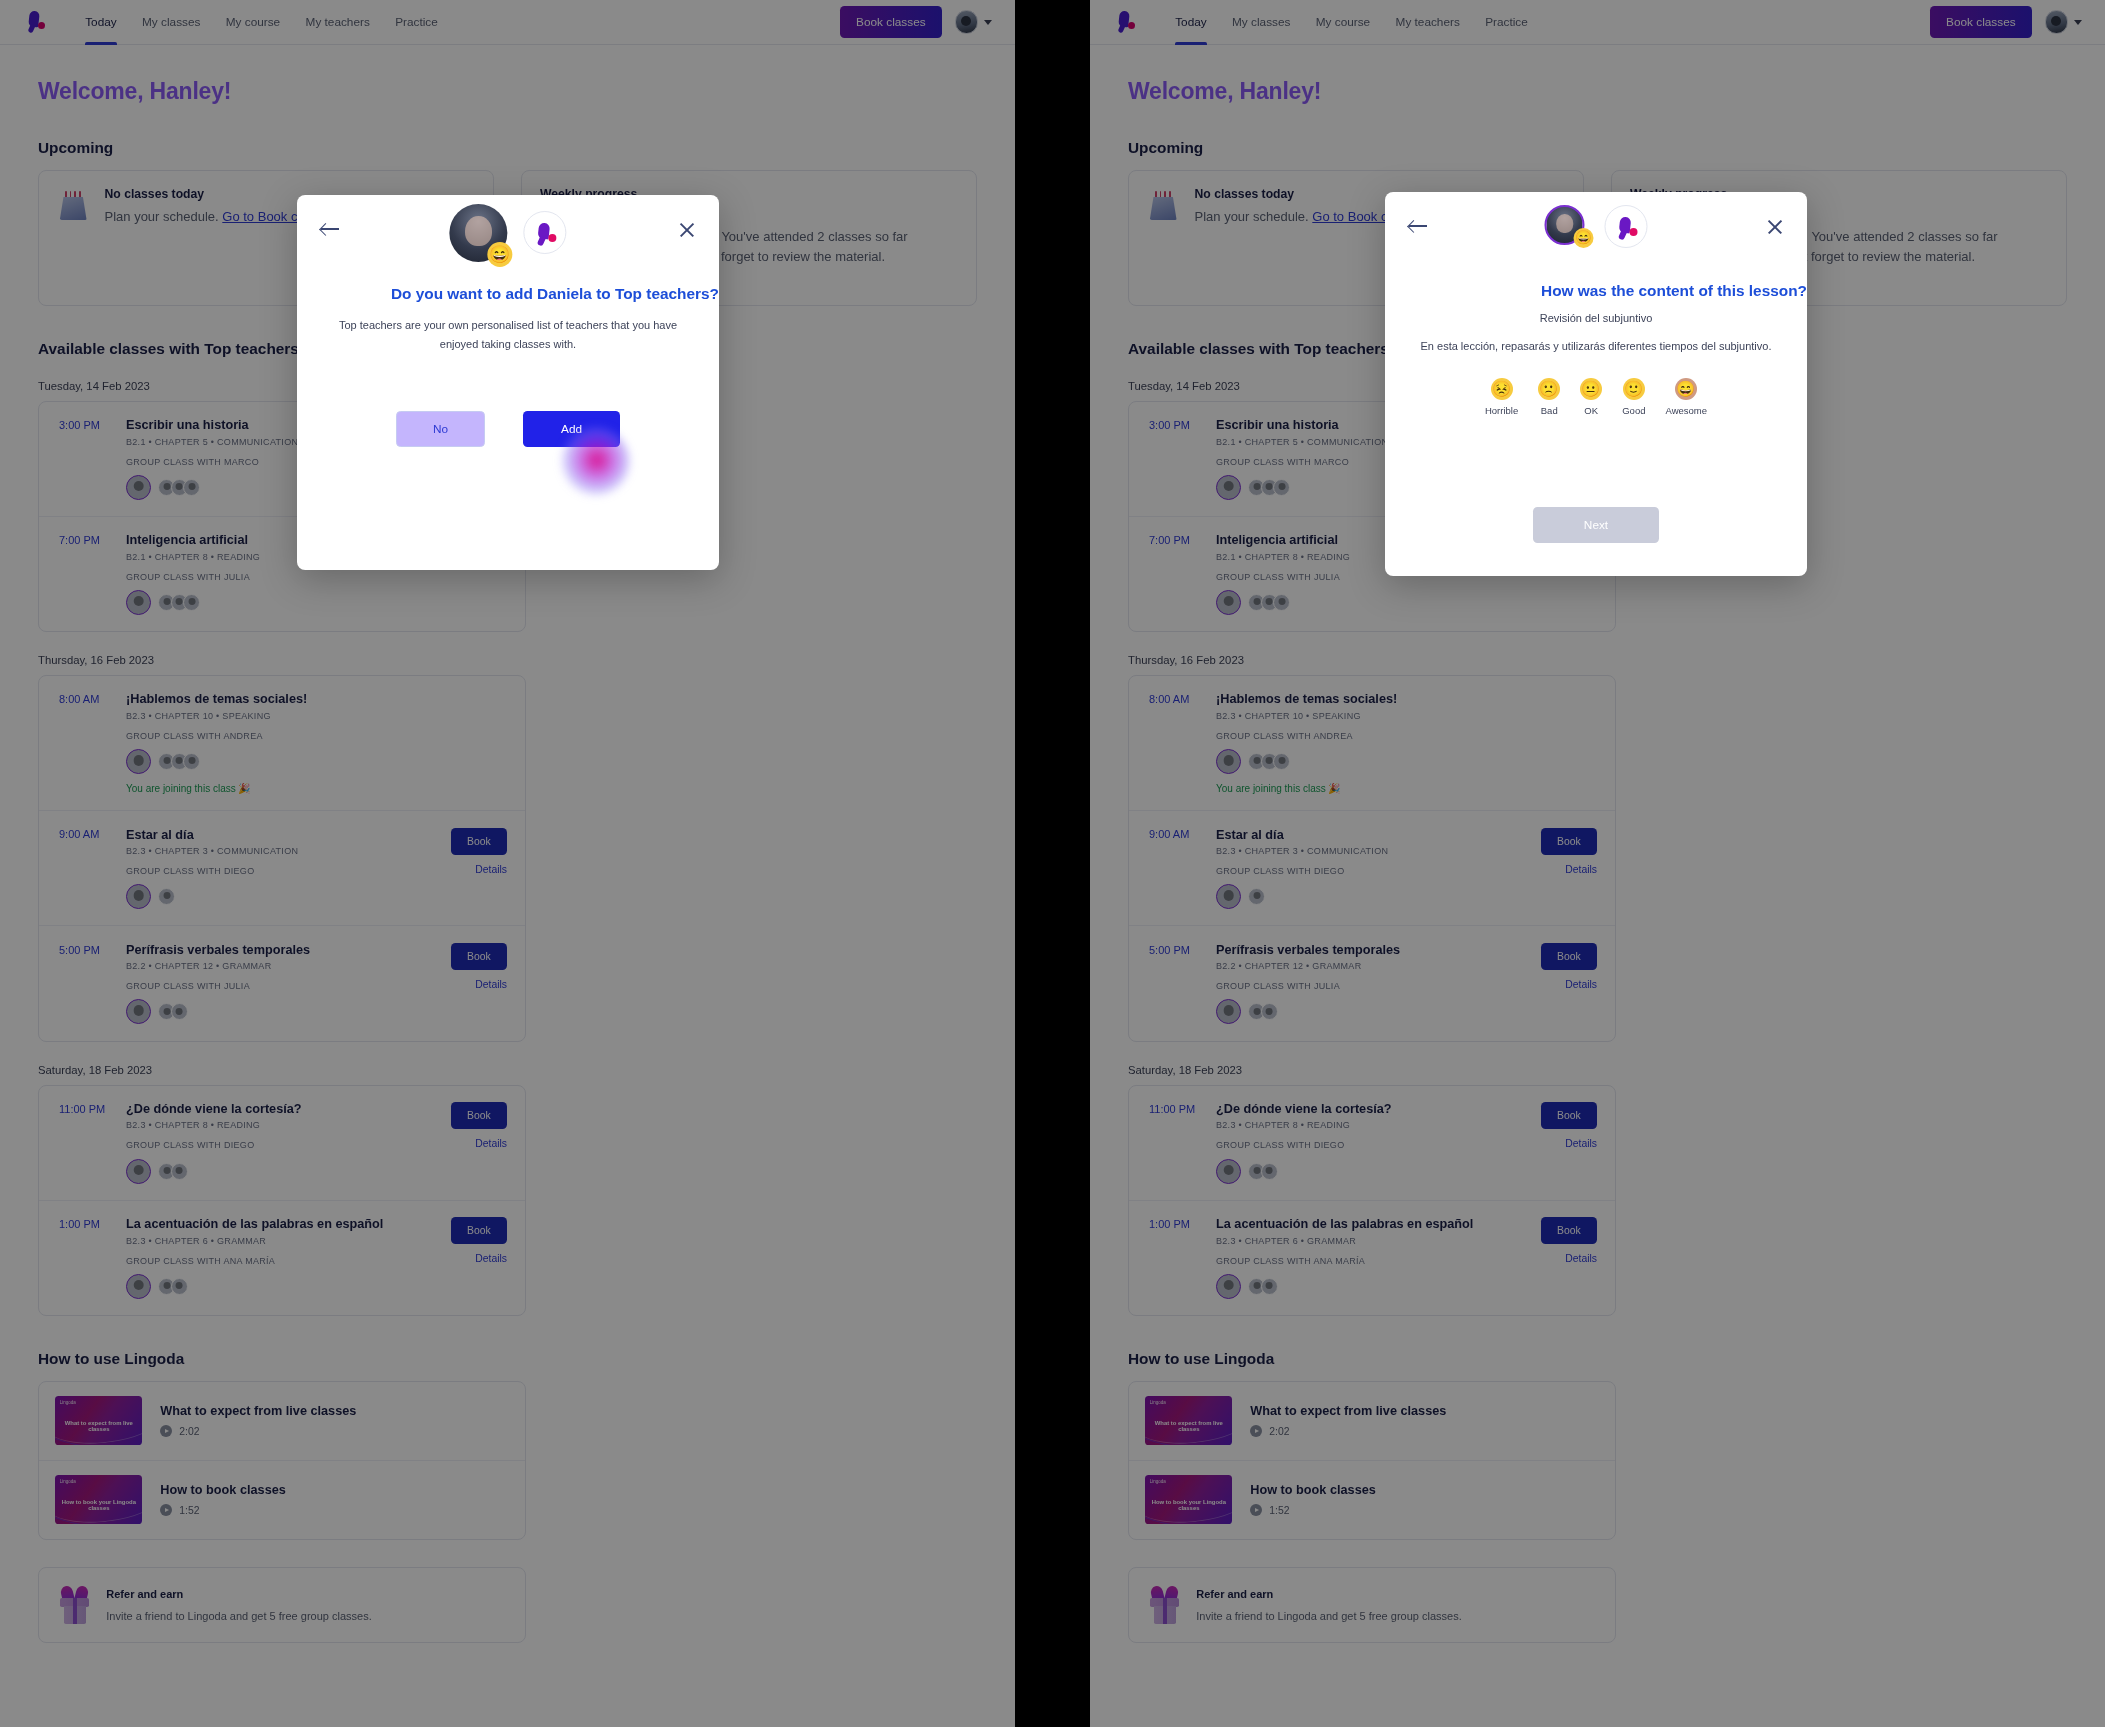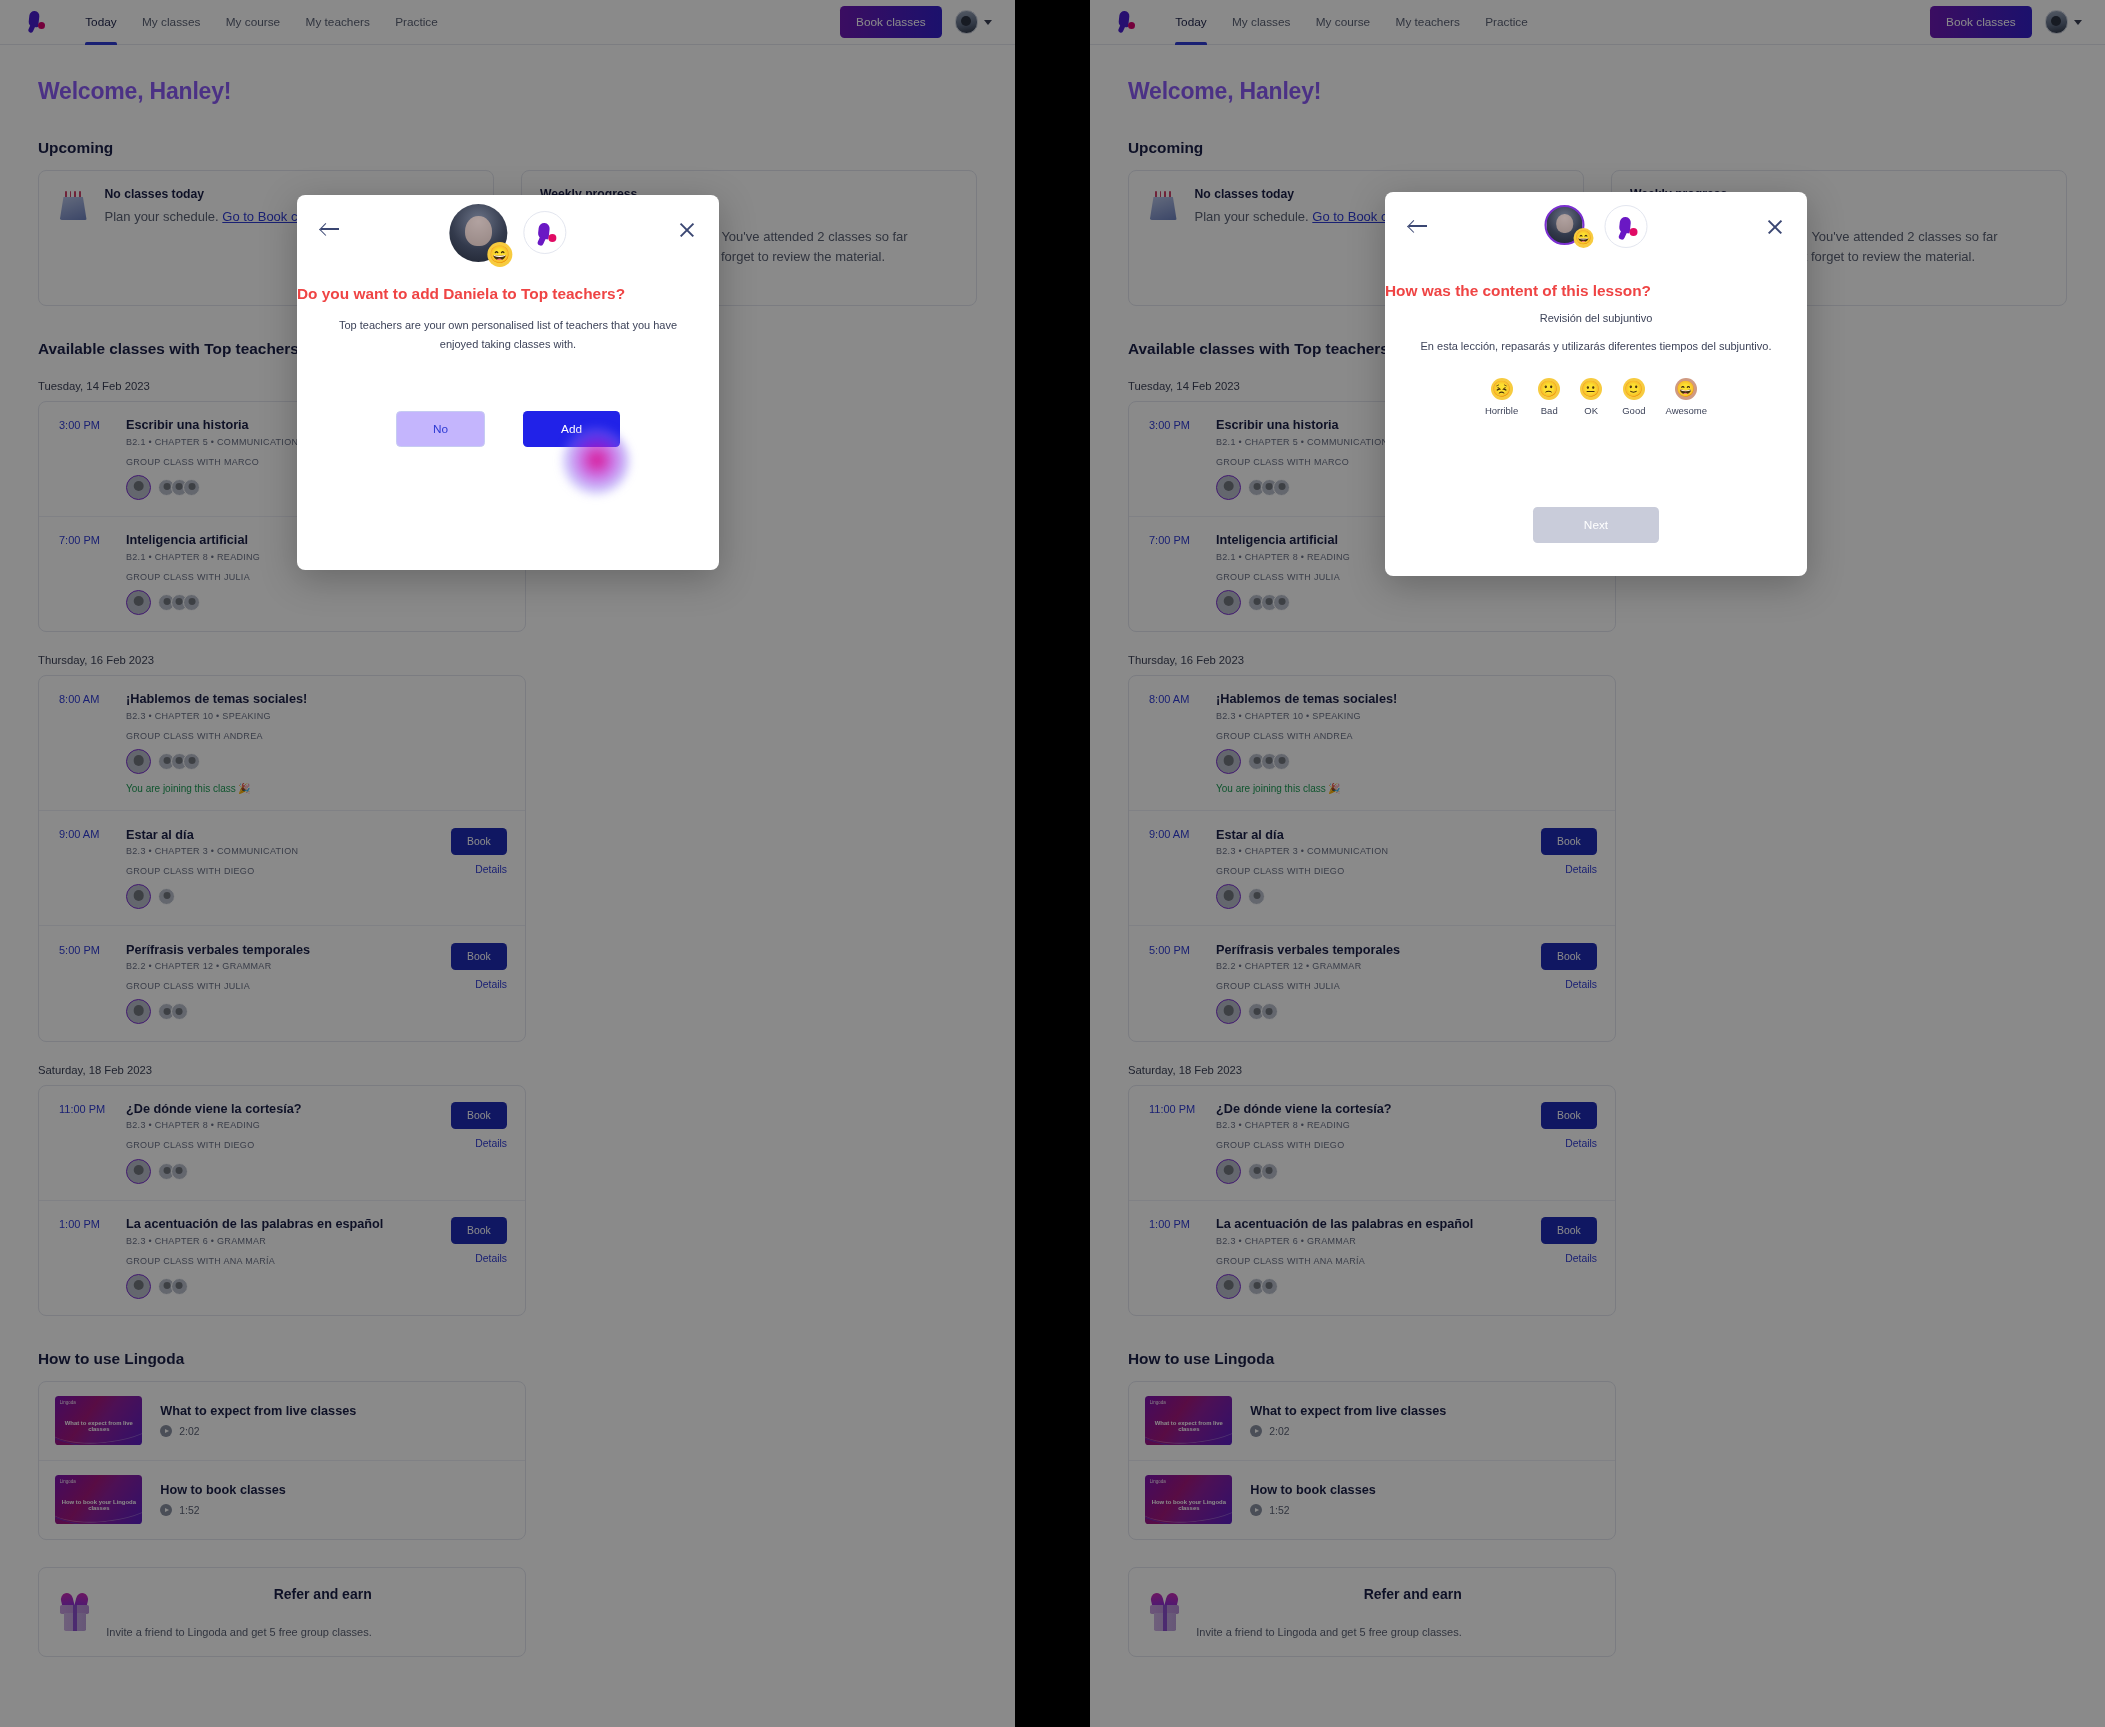--- a/index.html
+++ b/index.html
@@ -166,21 +166,21 @@
     position:absolute; top: 0; width: 11.8px; height: 13.6px; background: linear-gradient(180deg,#c62ab5,#8d2fd6);
     border-radius: 50% 50% 0 0;
   }
   .gift .bow-l { left: 1.8px; transform: rotate(-14deg); }
   .gift .bow-r { right: 1.8px; transform: rotate(14deg); }
   .gift .box { position:absolute; left: 0.9px; top: 11.8px; width: 29px; height: 9px;
     background: linear-gradient(90deg,#c79ce0,#b58bd8); border-radius: 1.8px;}
   .gift .base { position:absolute; left: 4.5px; top: 20px; width: 22px; height: 18px;
     background: linear-gradient(90deg,#cdb0e4,#bda0dd); border-radius: 0 0 1.8px 1.8px;}
   .gift .band { position:absolute; left: 13.6px; top: 11.8px; width: 4.5px; height: 26px; background:#8d4fd0;}
-  .refer h3 { font-size: 14px; color:#1b2048; font-weight: 700; margin-bottom: 24px; text-align: right;}
+  .refer h3 { font-size: 11px; color:#1b2048; font-weight: 700; margin-bottom: 10px;}
   .refer p  { font-size: 11px; color:#5b6275; }
 
   
   .modal {
     position: absolute; z-index: 60; background: #fff; border-radius: 8.1px;
     box-shadow: 0 9px 36px rgba(0,0,0,.25);
   }
   .modal.left-modal  { left: 297px; top: 195px; width: 422px; height: 375px; }
   .modal.right-modal { left: 295px; top: 192px; width: 422px; height: 384px; }
 
@@ -225,21 +225,21 @@
     position: absolute; left: 13.6px; top: 11px; width: 11px; height: 16.3px;
     background: #6a18c4; border-radius: 6.3px 6.3px 1.8px 6.3px; transform: rotate(6deg);
   }
   .brand-circle .comma:after {
     content:""; position:absolute; left: 0.9px; bottom: -6.3px; width: 6.3px; height: 9px;
     background: #6a18c4; border-radius: 0 0 3.6px 3.6px; transform: rotate(18deg);
   }
   .brand-circle .dot { position:absolute; left: 23.5px; top: 22px; width: 8.1px; height: 8.1px;
     border-radius: 50%; background: #e00b64; }
 
-  .m-title { text-align:left; font-size: 15.4px; color:#ef4444; font-weight: 700; margin-top: 16.3px; }
+  .m-title { text-align:right; font-size: 15.4px; color:#1d4ed8; font-weight: 700; margin-top: 16.3px; }
   .m-sub   { text-align:center; font-size: 11px; color:#3d4359; line-height: 1.7; padding: 0 34px; margin-top: 12.7px; }
   .m-sub2  { text-align:center; font-size: 11px; color:#3d4359; line-height: 1.7; padding: 0 23.5px; margin-top: 9px; }
 
   .m-actions { display:flex; justify-content:center; gap: 38px; margin-top: 58px; }
   .btn-no {
     background:#c4b5fd; color:#2f3bd4; border: 0.9px solid #c6cbf2; border-radius: 4.5px;
     font-size: 11.8px; padding: 10px 36px; cursor:pointer;
   }
   .btn-add {
     background:#2122e8; color:#fff; border: none; border-radius: 4.5px;

